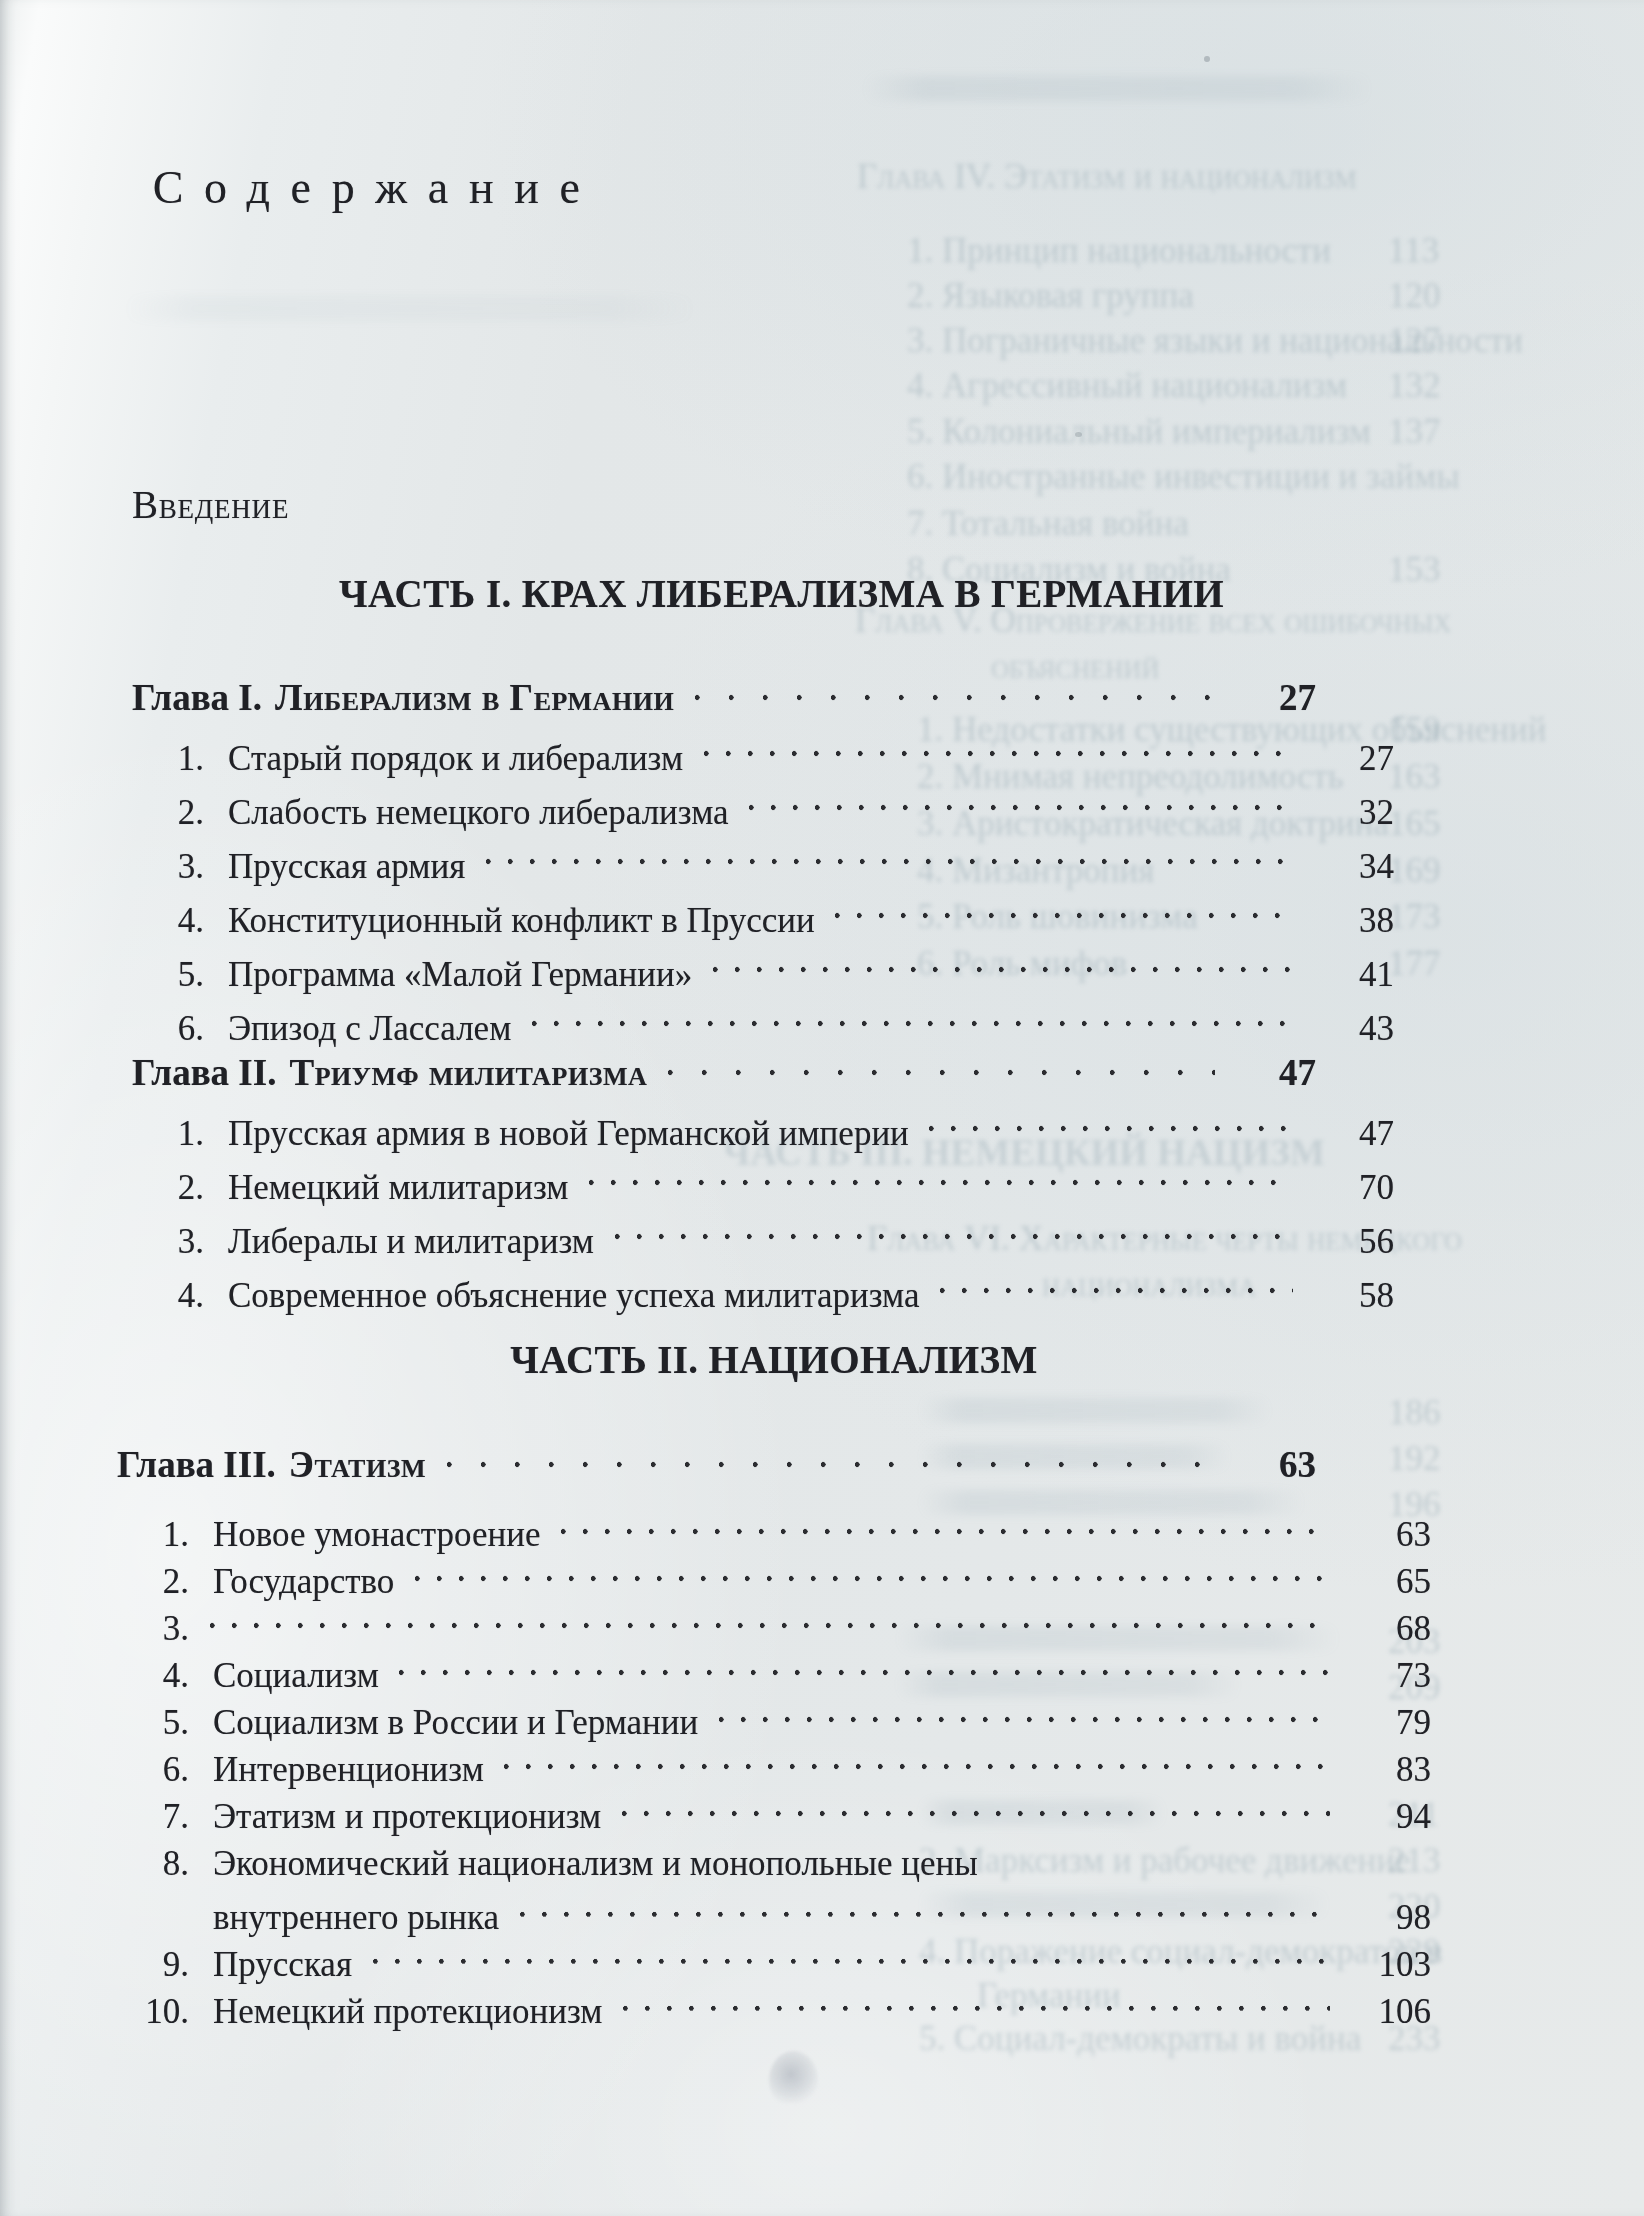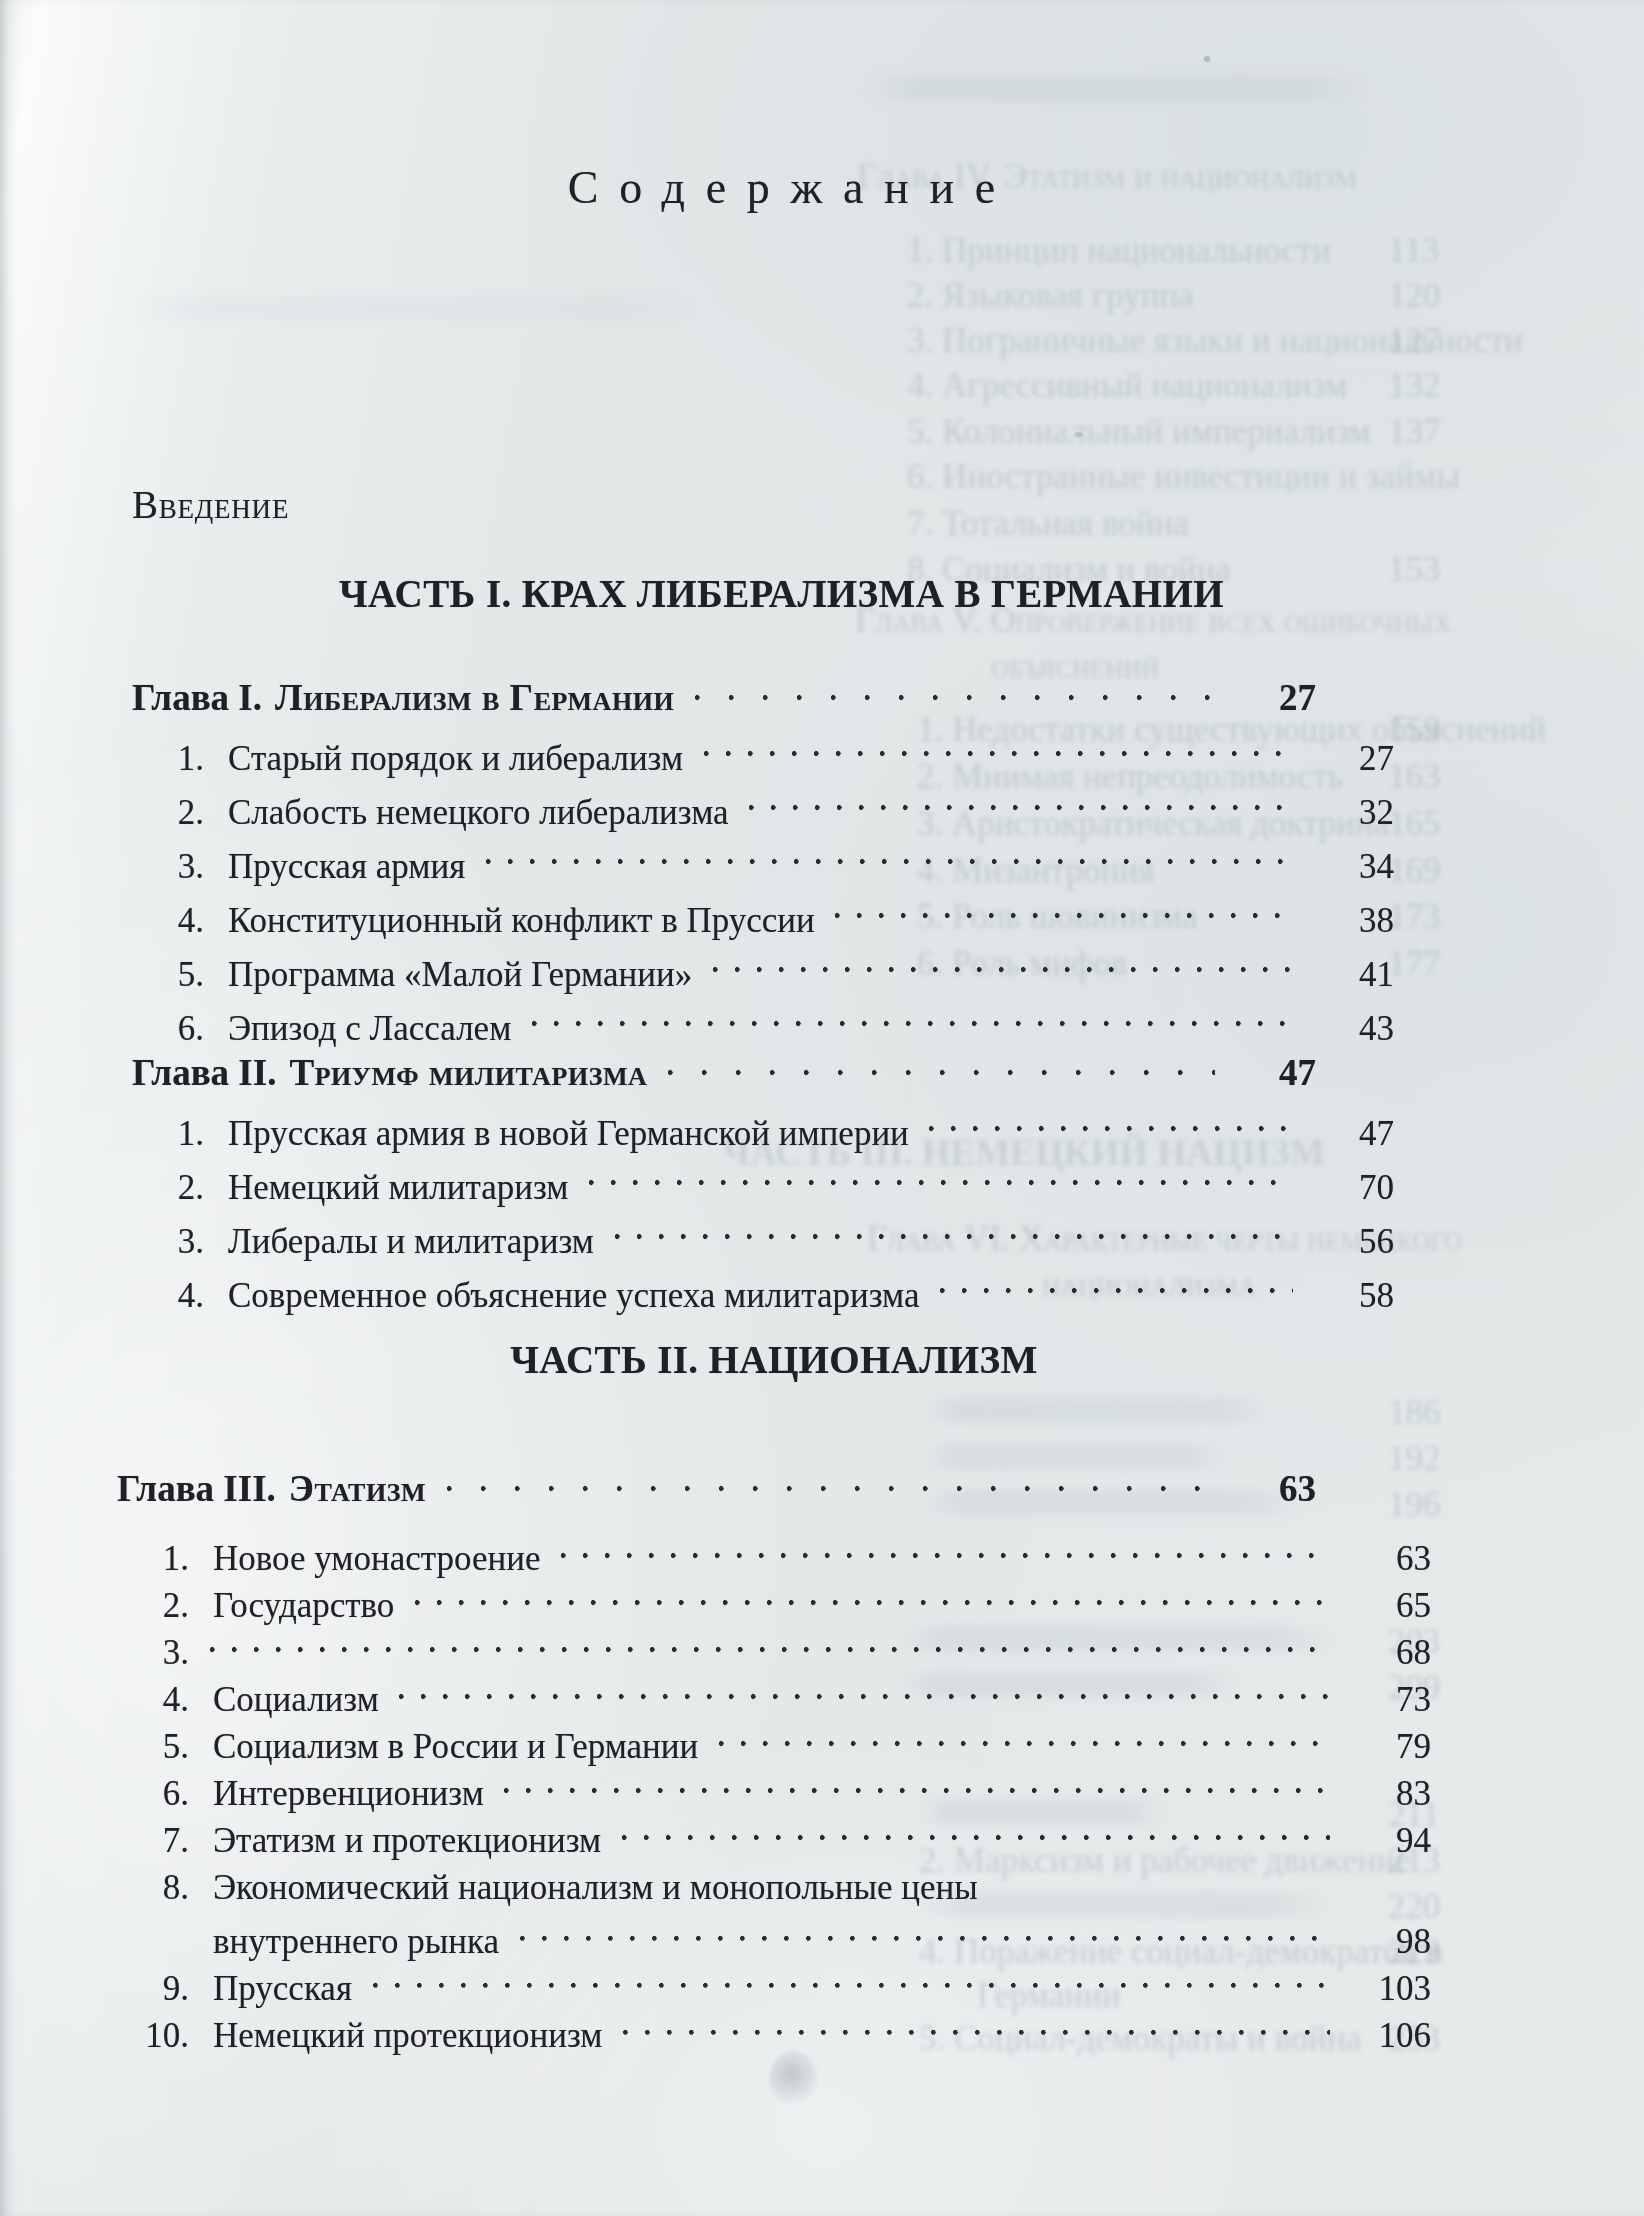--- a/index.html
+++ b/index.html
@@ -37,42 +37,42 @@
     background:radial-gradient(circle at 45% 40%, rgba(95,105,125,.30), rgba(95,105,125,.12) 45%, transparent 70%);
     filter:blur(1.6px);
   }
   
   .content{
     position:absolute;left:132px;top:0;width:1299px;
     color:#202126;
     text-shadow:0 0 0.8px rgba(32,33,40,.35);
   }
   .title{
-    margin-top:163px;text-align:center;
+    margin-top:163px;
     font-size:46px;line-height:49px;
     letter-spacing:.45em;text-indent:.45em;
   }
   .intro{
     margin-top:271px;
     font-size:39px;line-height:43px;
     font-variant:small-caps;letter-spacing:.02em;
   }
   .part-h{
     text-align:center;font-weight:bold;
     font-size:39px;line-height:43px;letter-spacing:.01em;
   }
   #part1 .part-h{margin-top:46px;}
   #part2 .part-h{margin-top:15px;}
   #part2{margin-left:-15px;}
   .row{display:flex;align-items:baseline;}
   .chapter{font-size:37px;line-height:43px;padding-right:115px;font-weight:bold;}
   .chapter .cname{margin-left:13px;font-variant:small-caps;letter-spacing:.015em;}
   #part1 .chapter.c1{margin-top:61px;}
   #part1 .chapter.c2{margin-top:-5px;}
-  #part2 .chapter.c3{margin-top:86px;}
+  #part2 .chapter.c3{margin-top:62px;}
   .items{margin:0;padding:0;}
   #part1 .items{margin-top:13px;font-size:35px;}
   #part1 .items .row{line-height:54px;padding-right:37px;}
   #part2 .items{margin-top:25px;font-size:35px;}
   #part2 .items .row{line-height:47px;}
   #part2 .items .row.cont{margin-top:6.6px;}
   .inum{width:72px;text-align:right;flex:0 0 auto;}
   .itxt{margin-left:24px;}
   .pnum{width:90px;text-align:right;flex:0 0 auto;}
   .leader{flex:1 1 auto;min-width:49px;position:relative;margin:0 8.2px 0 18px;}

